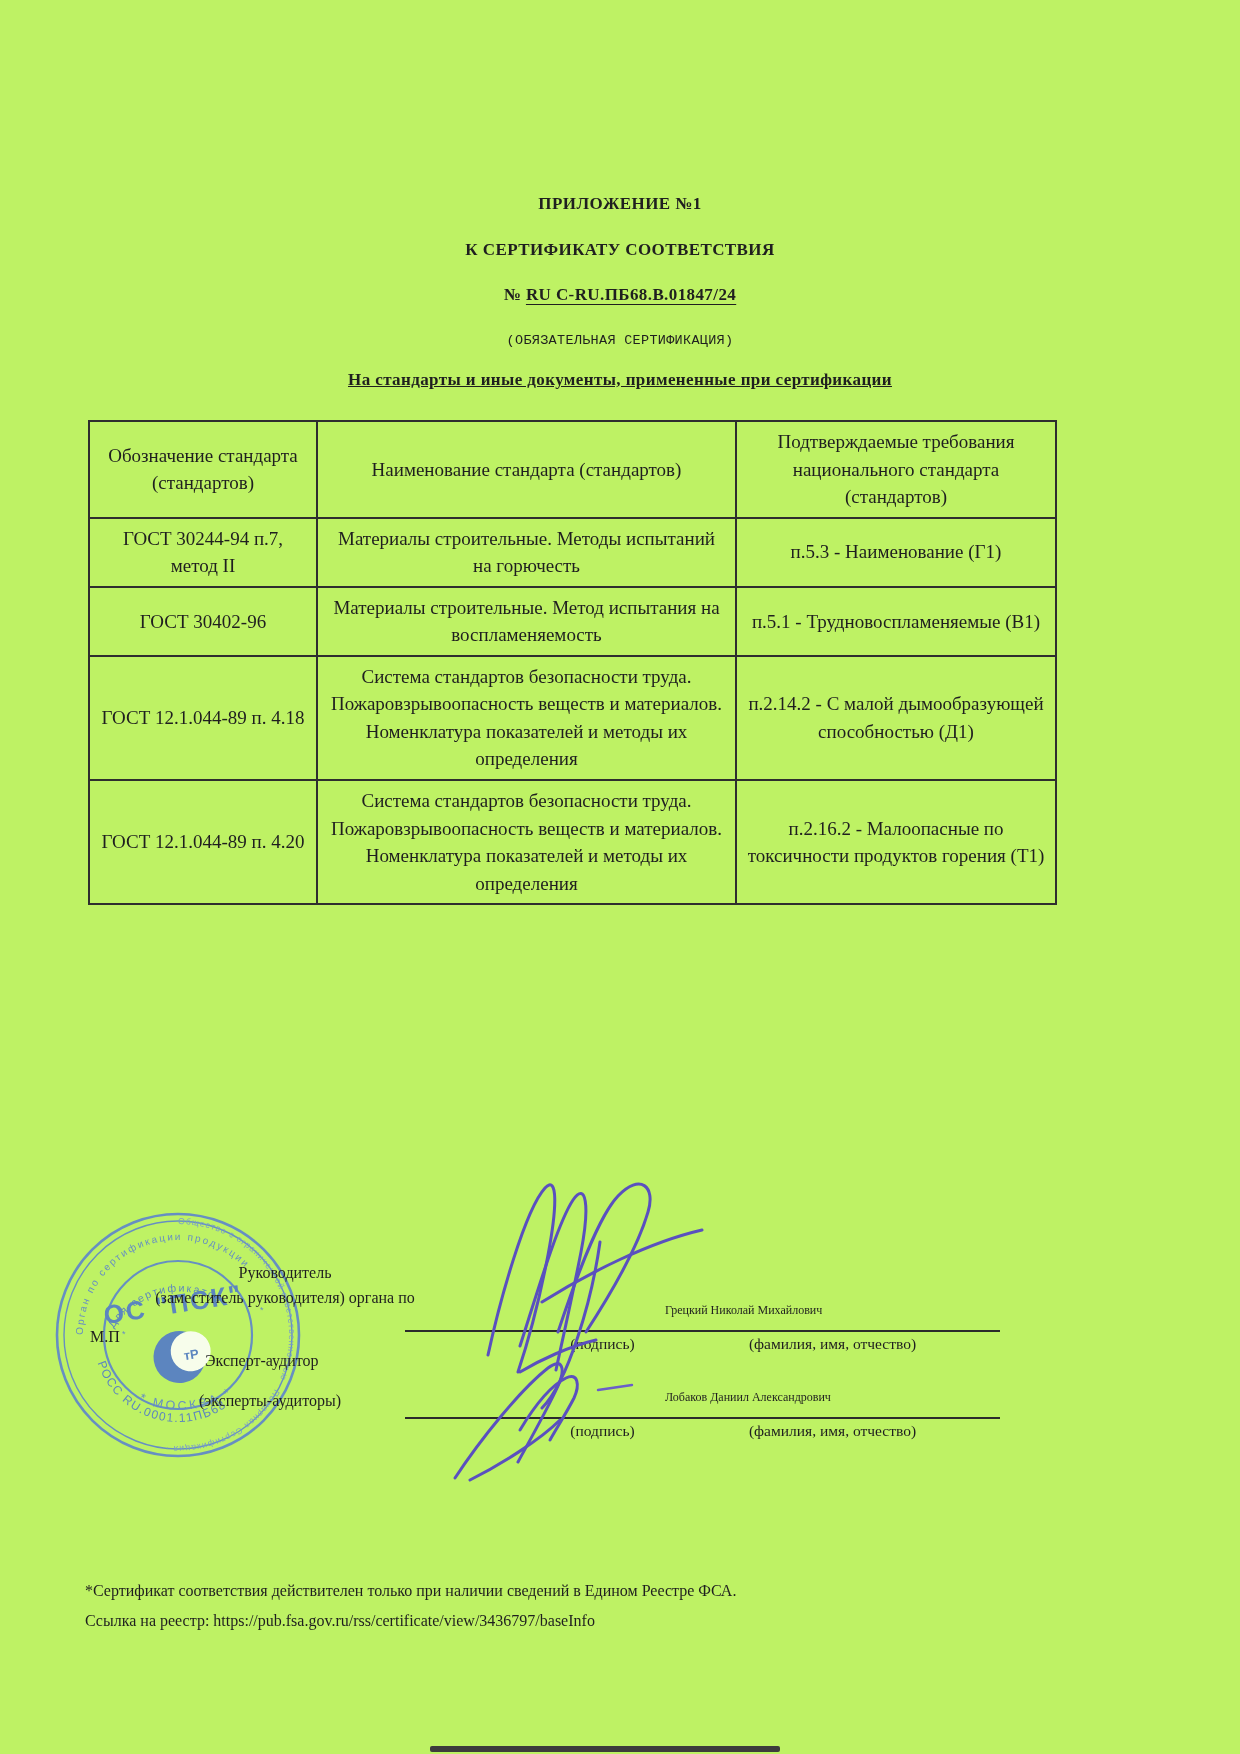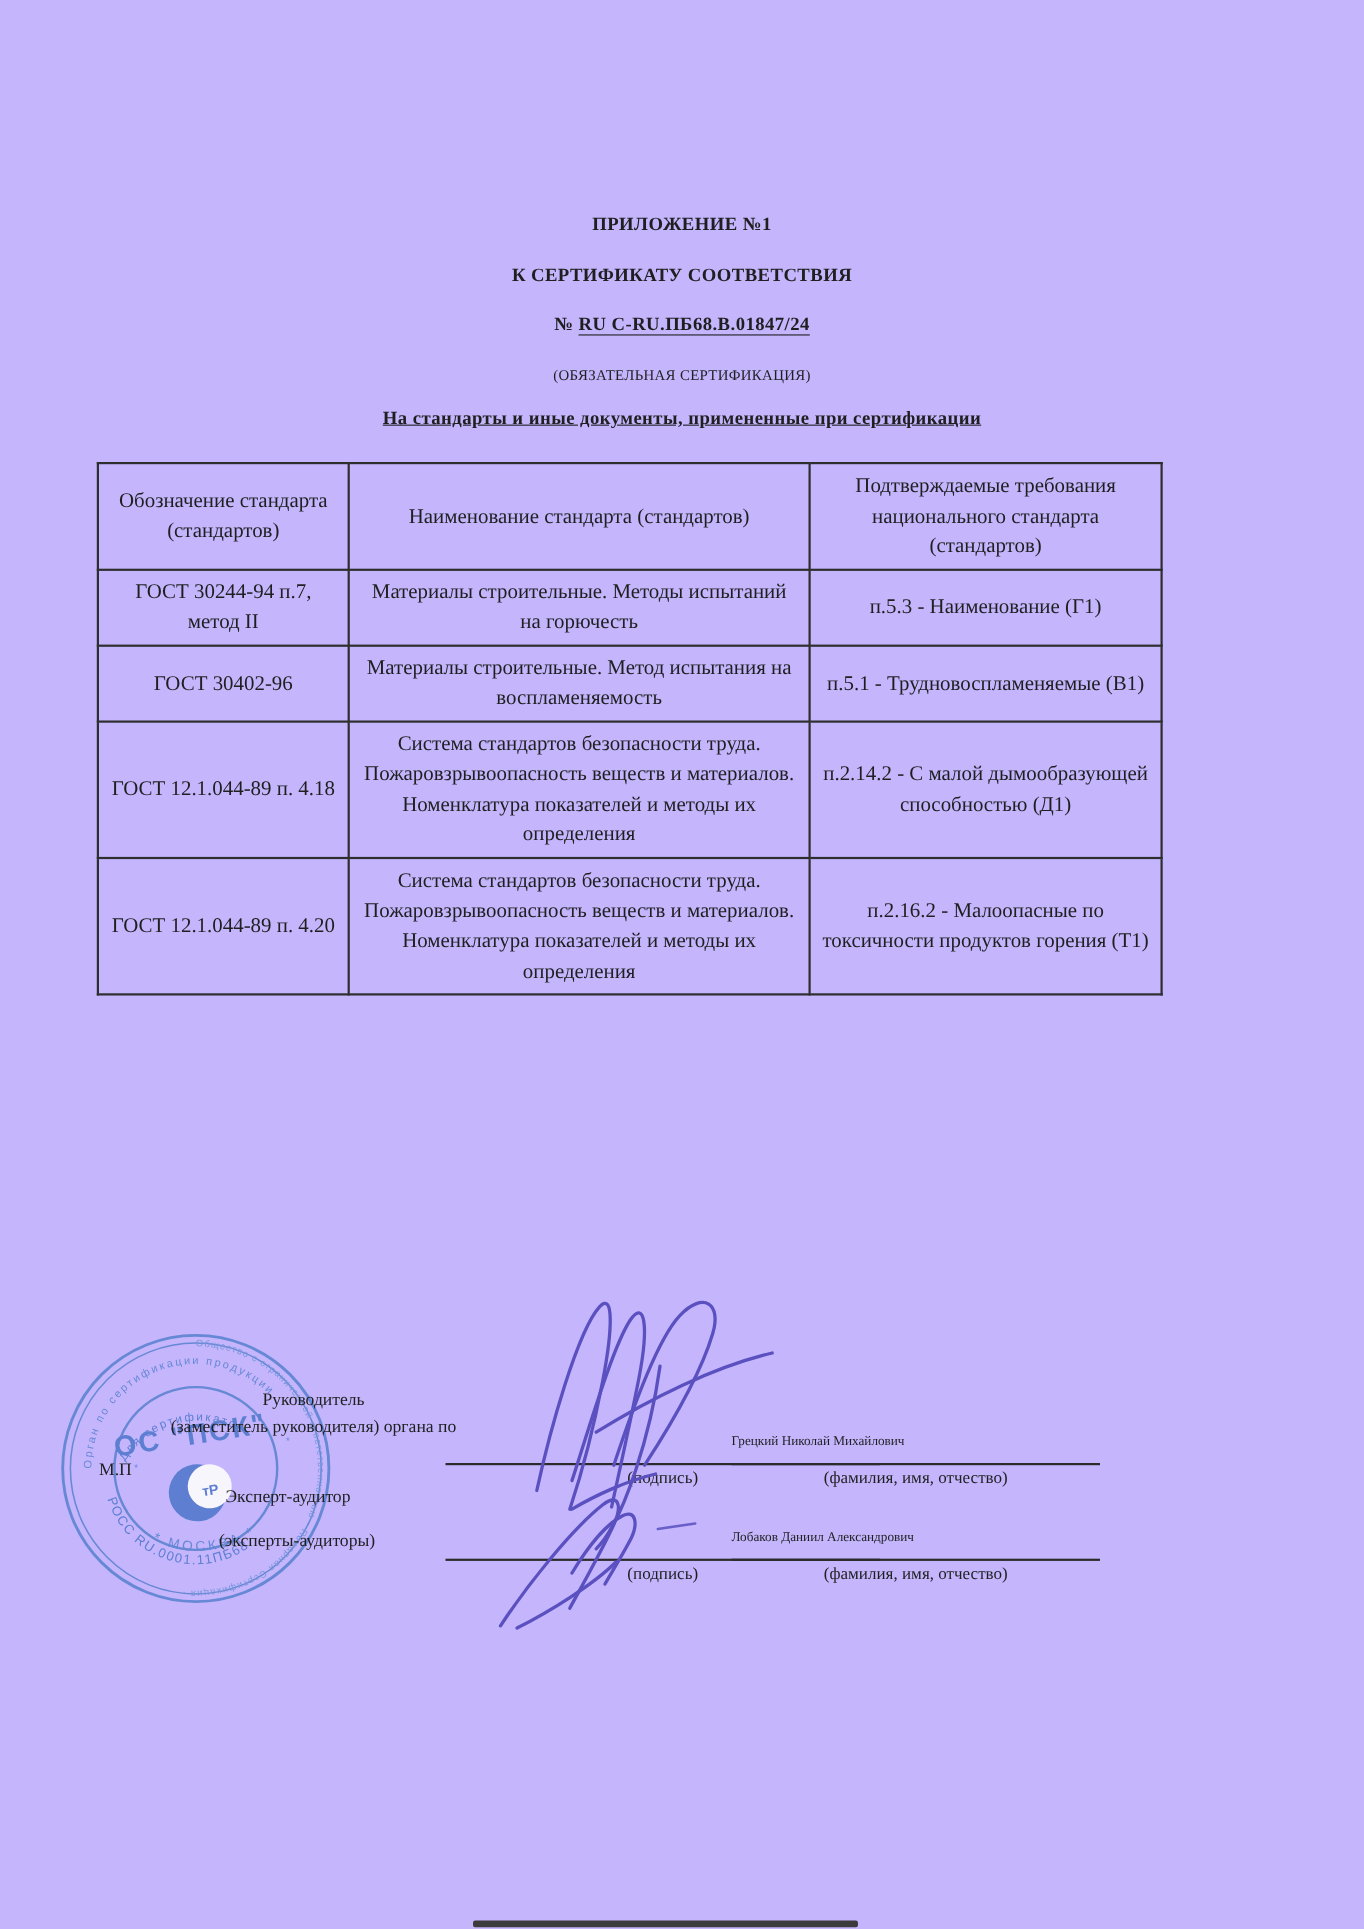--- a/index.html
+++ b/index.html
@@ -1,19 +1,19 @@
 <!DOCTYPE html>
 <html><head>
 <meta charset="utf-8">
 <style>
   * { margin:0; padding:0; box-sizing:border-box; }
   html,body { background:#ffffff; }
   .page {
     position:relative; width:1240px; height:1754px; margin:0 auto;
-    background:#c4b5fd; overflow:hidden;
+    background:#bef264; overflow:hidden;
     font-family:"Liberation Serif","DejaVu Serif",serif;
     color:#1f1f1f;
   }
   .abs { position:absolute; }
 
   .hdr { left:0; width:1240px; text-align:center; font-weight:bold; font-size:17px; letter-spacing:.4px; }
   .hdr-small { left:0; width:1240px; text-align:center; font-size:13.5px; letter-spacing:.3px; }
   .cert-underline { text-decoration:underline; text-underline-offset:4px; }
 
   table.std {
@@ -45,21 +45,21 @@
 <body>
 
 <div class="page">
 
   <div class="abs hdr" style="top:194px;">ПРИЛОЖЕНИЕ №1</div>
   <div class="abs hdr" style="top:240px;">К СЕРТИФИКАТУ СООТВЕТСТВИЯ</div>
   <div class="abs hdr" style="top:285px;">
     <span>№</span>
     <span class="cert-underline">RU C-RU.ПБ68.В.01847/24</span>
   </div>
-  <div class="abs hdr-small" style="top:333px;">(ОБЯЗАТЕЛЬНАЯ СЕРТИФИКАЦИЯ)</div>
+  <div class="abs hdr-small" style="top:333px;font-family:Liberation Mono, monospace;">(ОБЯЗАТЕЛЬНАЯ СЕРТИФИКАЦИЯ)</div>
   <div class="abs hdr" style="top:370px; font-size:17px;text-decoration:underline;">На стандарты и иные документы, примененные при сертификации</div>
 
   <table class="std">
     <colgroup>
         <col style="width:228px">
         <col style="width:419px">
         <col style="width:320px">
       </colgroup>
     <thead>
       <tr>
@@ -163,16 +163,20 @@
     <path class="ink" d="M 200 92 C 192 150 168 232 142 258"></path>
     <path class="ink" d="M 120 222 C 140 210 170 196 196 190"></path>
   </svg>
   <svg class="abs" style="left:400px; top:1330px;" width="300" height="180" viewBox="0 0 300 180">
     <path class="ink" d="M 55 148 C 80 110 120 60 148 38 C 162 27 166 38 158 56 C 148 78 130 110 118 132"></path>
     <path class="ink" d="M 120 100 C 135 75 152 55 166 48 C 178 42 180 55 174 68 C 168 80 158 96 150 110"></path>
     <path class="ink2" d="M 198 60 L 232 55"></path>
     <path class="ink" d="M 70 150 C 100 135 140 110 160 90"></path>
   </svg>
 
+  <div class="abs footer-note" style="left:85px; top:1576px; width:1080px;">
+    <div>*Сертификат соответствия действителен только при наличии сведений в Едином Реестре ФСА.</div>
+    <div>Ссылка на реестр: https://pub.fsa.gov.ru/rss/certificate/view/3436797/baseInfo</div>
+  </div>
 
   <div class="abs artifact" style="left:430px; top:1746px; width:350px; height:6px;"></div>
 
 </div>
 
 </body></html>

